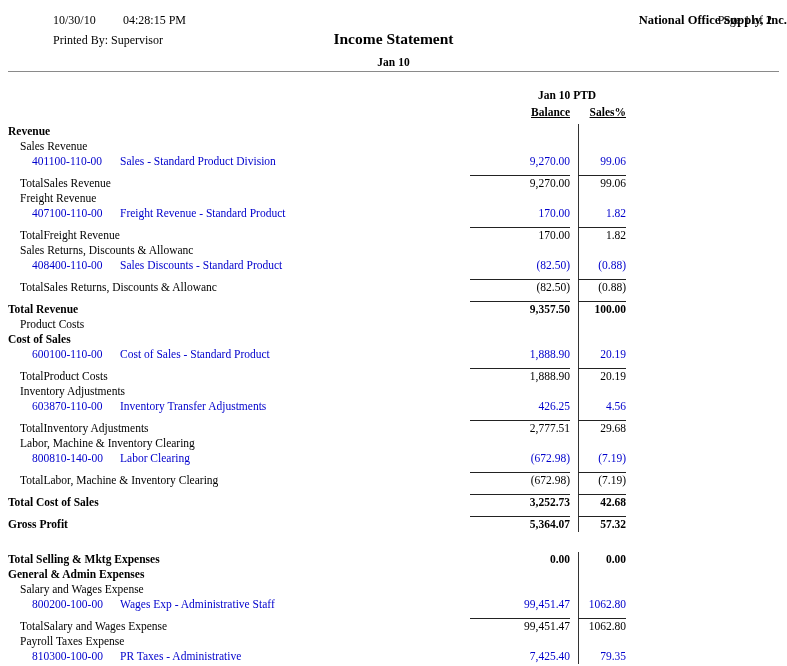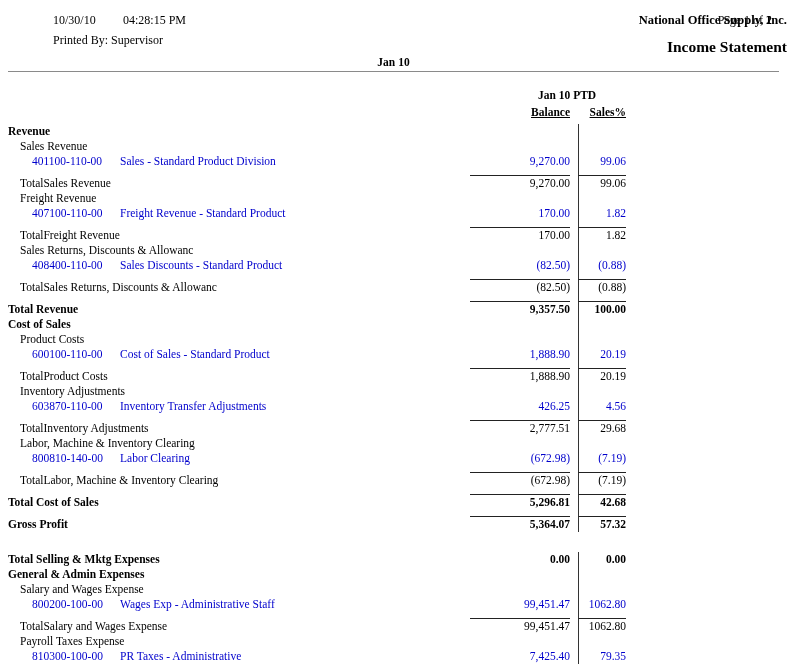--- a/index.html
+++ b/index.html
@@ -7,21 +7,21 @@
   body { font-family:"Liberation Serif", serif; color:#000; }
   .page { position:relative; width:787px; height:666px; background:#fff; overflow:hidden; }
 
   .abs { position:absolute; }
   .hdr-small { font-size:12px;margin-left:43px; }
   .company { left:0; right:0; top:13px; text-align:right; font-weight:bold; font-size:12.5px; }
   .date { left:10px; top:13px; }
   .time { left:80px; top:13px; }
   .pageno { right:15px; top:13px; }
   .printedby { left:10px; top:33px; }
-  .title { left:0; right:0; top:30px; text-align:right; font-weight:bold; font-size:15.5px;margin-top:8px; }
+  .title { left:0; right:0; top:30px; text-align:center; font-weight:bold; font-size:15.5px; }
   .subtitle { left:0; right:0; top:56px; text-align:center; font-weight:bold; font-size:11.5px; }
   .hr { left:8px; right:8px; top:71px; border-top:1px solid #8a8a8a; height:0; }
 
   .period-head { left:538px; top:89px; font-weight:bold; font-size:11.5px; }
   .balance-head { left:470px; top:106px; width:100px; text-align:right; font-weight:bold; font-size:11.5px; text-decoration:underline; }
   .pct-head { left:578px; top:106px; width:48px; text-align:right; font-weight:bold; font-size:11.5px; text-decoration:underline; }
 
   #rows { position:absolute; top:124px; left:0; width:787px; }
   .row { display:grid; grid-template-columns:470px 100px 8px 48px 1fr; height:15px; line-height:15px; font-size:11.5px; }
   .row .bal, .row .pct { text-align:right; white-space:nowrap; }
@@ -153,34 +153,34 @@
         <div class="pct"></div>
         <div class="tail"></div>
       </div>
       <div class="row grand">
         <div class="desc"><div style="display: inline;">Total Revenue</div></div>
         <div class="bal">9,357.50</div>
         <div class="sp"></div>
         <div class="pct">100.00</div>
         <div class="tail"></div>
       </div>
+      <div class="row group">
+        <div class="desc"><div style="display: inline;">Product Costs</div></div>
+        <div class="bal"></div>
+        <div class="sp"></div>
+        <div class="pct"></div>
+        <div class="tail"></div>
+      </div>
       <div class="row section">
         <div class="desc"><div style="display: inline;">Cost of Sales</div></div>
         <div class="bal"></div>
         <div class="sp"></div>
         <div class="pct"></div>
         <div class="tail"></div>
       </div>
-      <div class="row group">
-        <div class="desc"><div style="display: inline;">Product Costs</div></div>
-        <div class="bal"></div>
-        <div class="sp"></div>
-        <div class="pct"></div>
-        <div class="tail"></div>
-      </div>
       <div class="row detail">
         <div class="desc"><div class="acct">600100-110-00</div><div style="display: inline;">Cost of Sales - Standard Product</div></div>
         <div class="bal">1,888.90</div>
         <div class="sp"></div>
         <div class="pct">20.19</div>
         <div class="tail"></div>
       </div>
       <div class="row rule-row">
         <div class="desc"></div>
         <div class="bal"></div>
@@ -253,21 +253,21 @@
       </div>
       <div class="row rule-row">
         <div class="desc"></div>
         <div class="bal"></div>
         <div class="sp"></div>
         <div class="pct"></div>
         <div class="tail"></div>
       </div>
       <div class="row grand">
         <div class="desc"><div style="display: inline;">Total Cost of Sales</div></div>
-        <div class="bal">5,296.81</div>
+        <div class="bal">3,252.73</div>
         <div class="sp"></div>
         <div class="pct">42.68</div>
         <div class="tail"></div>
       </div>
       <div class="row rule-row">
         <div class="desc"></div>
         <div class="bal"></div>
         <div class="sp"></div>
         <div class="pct"></div>
         <div class="tail"></div>

